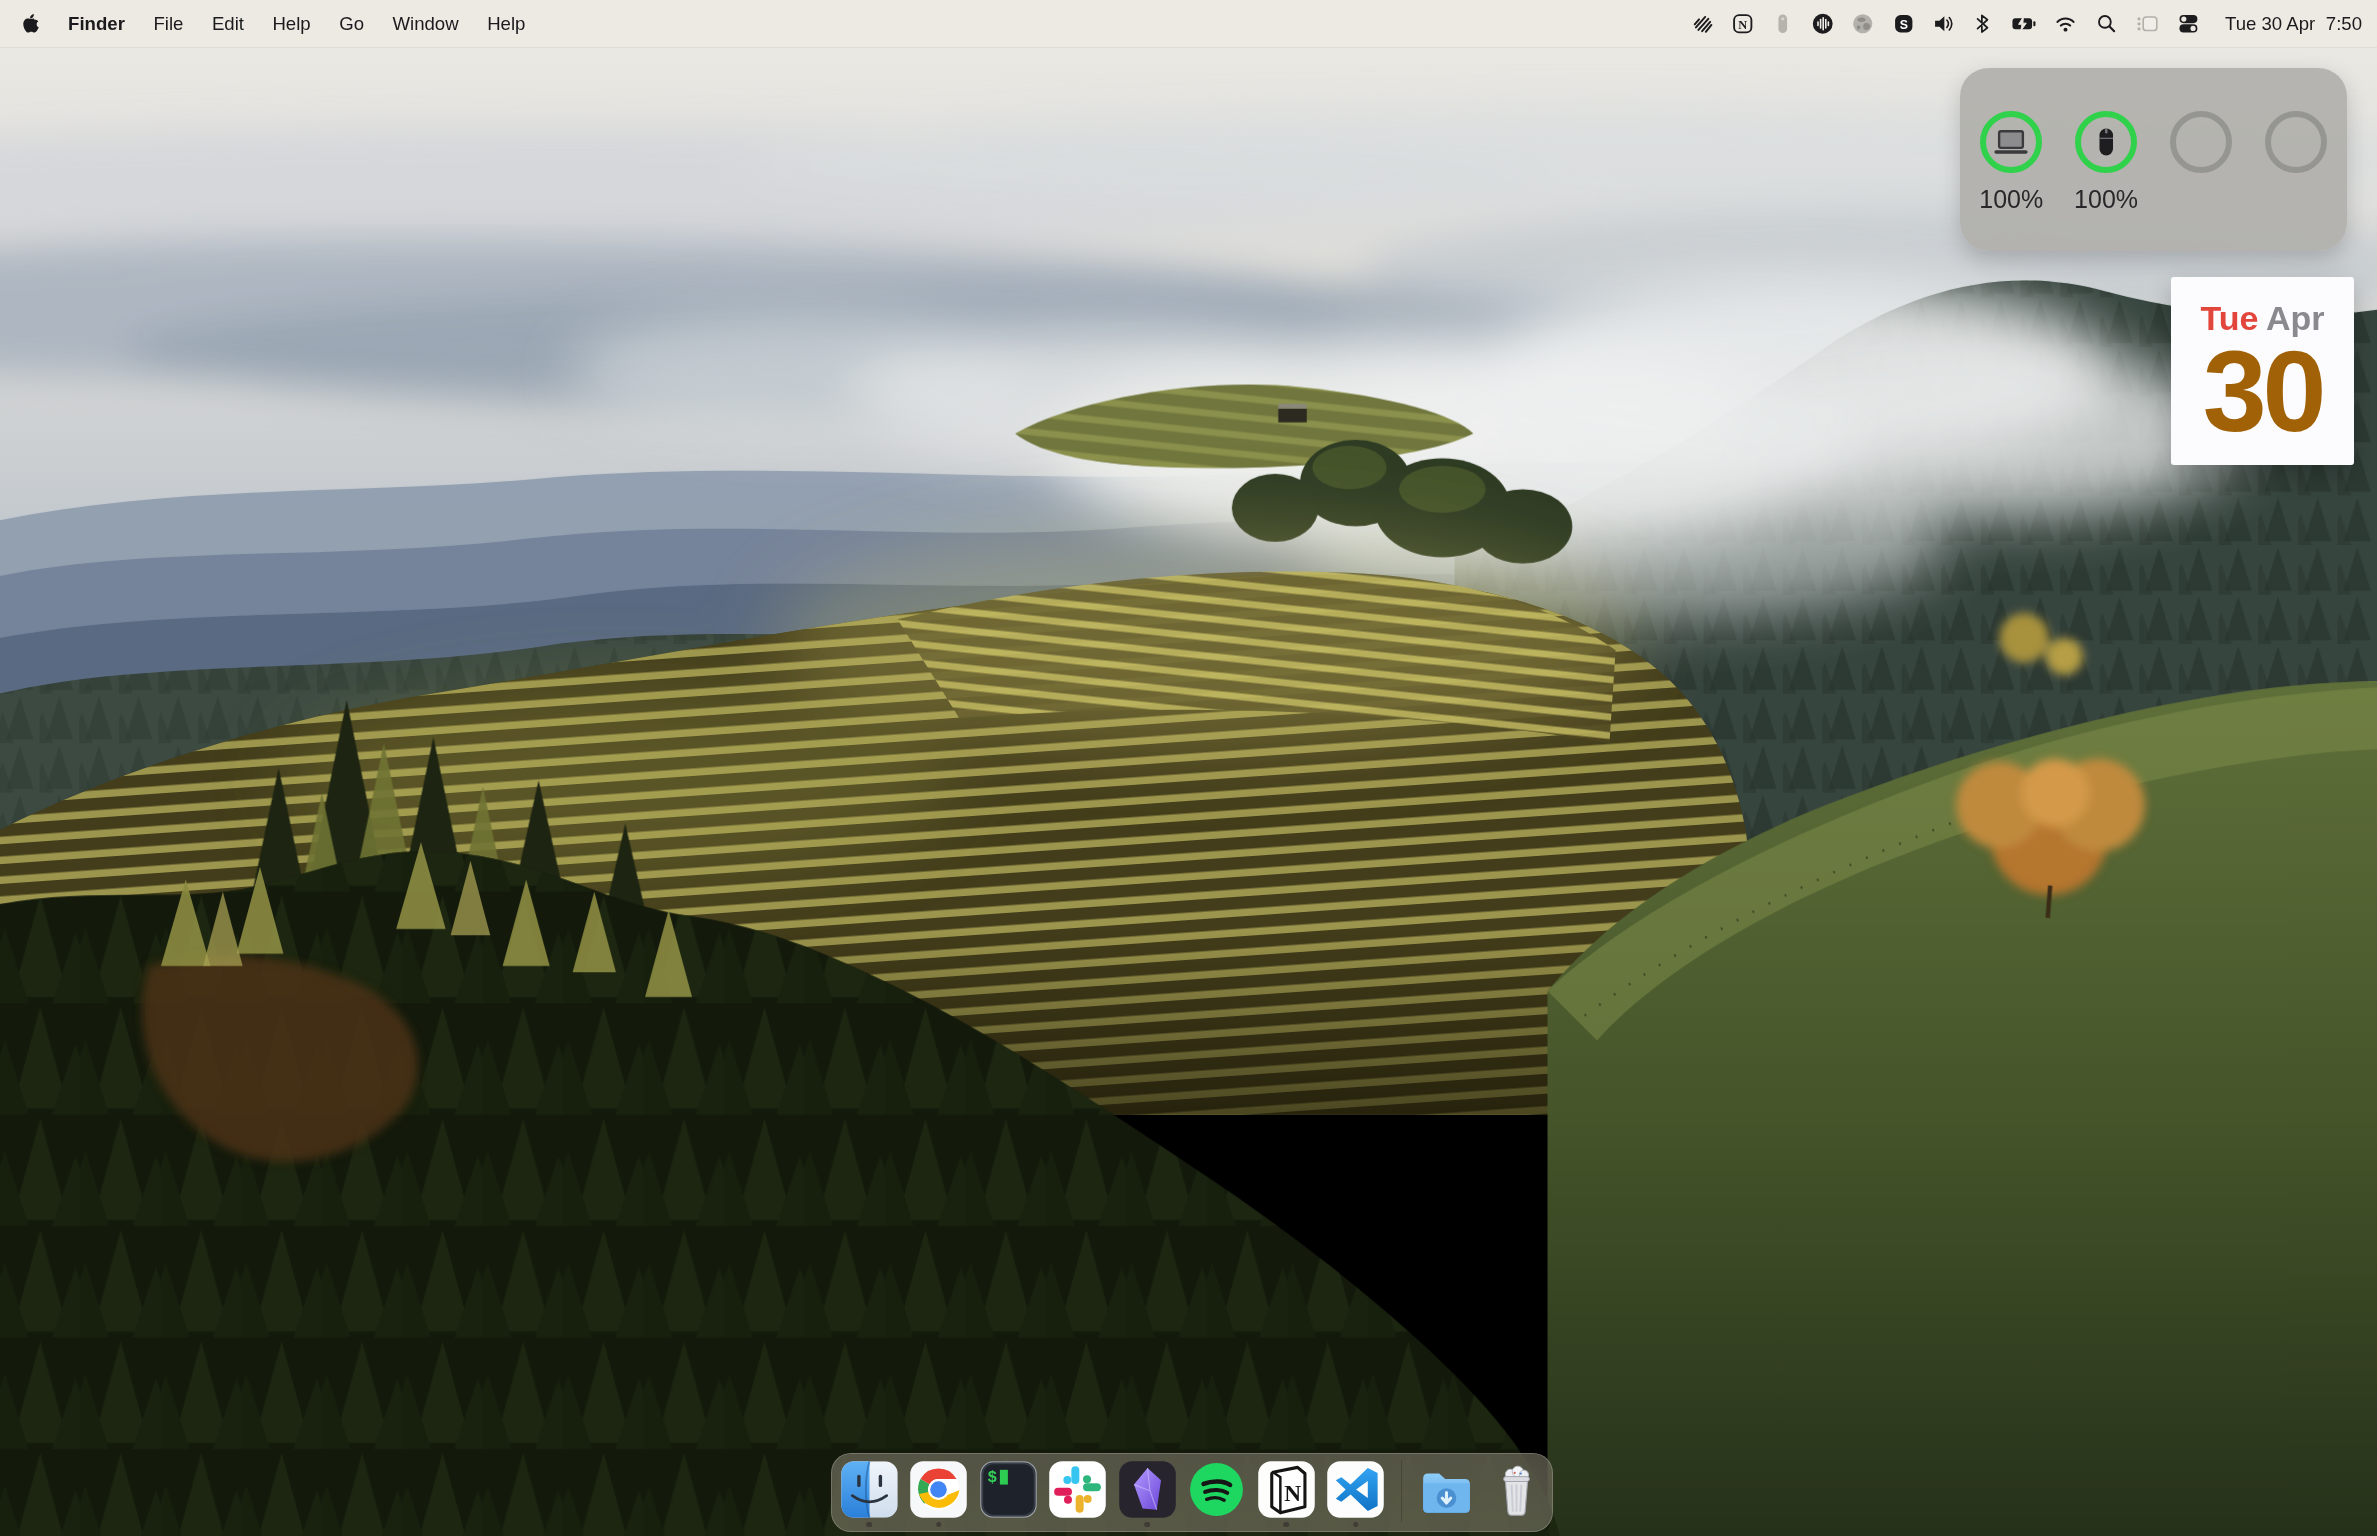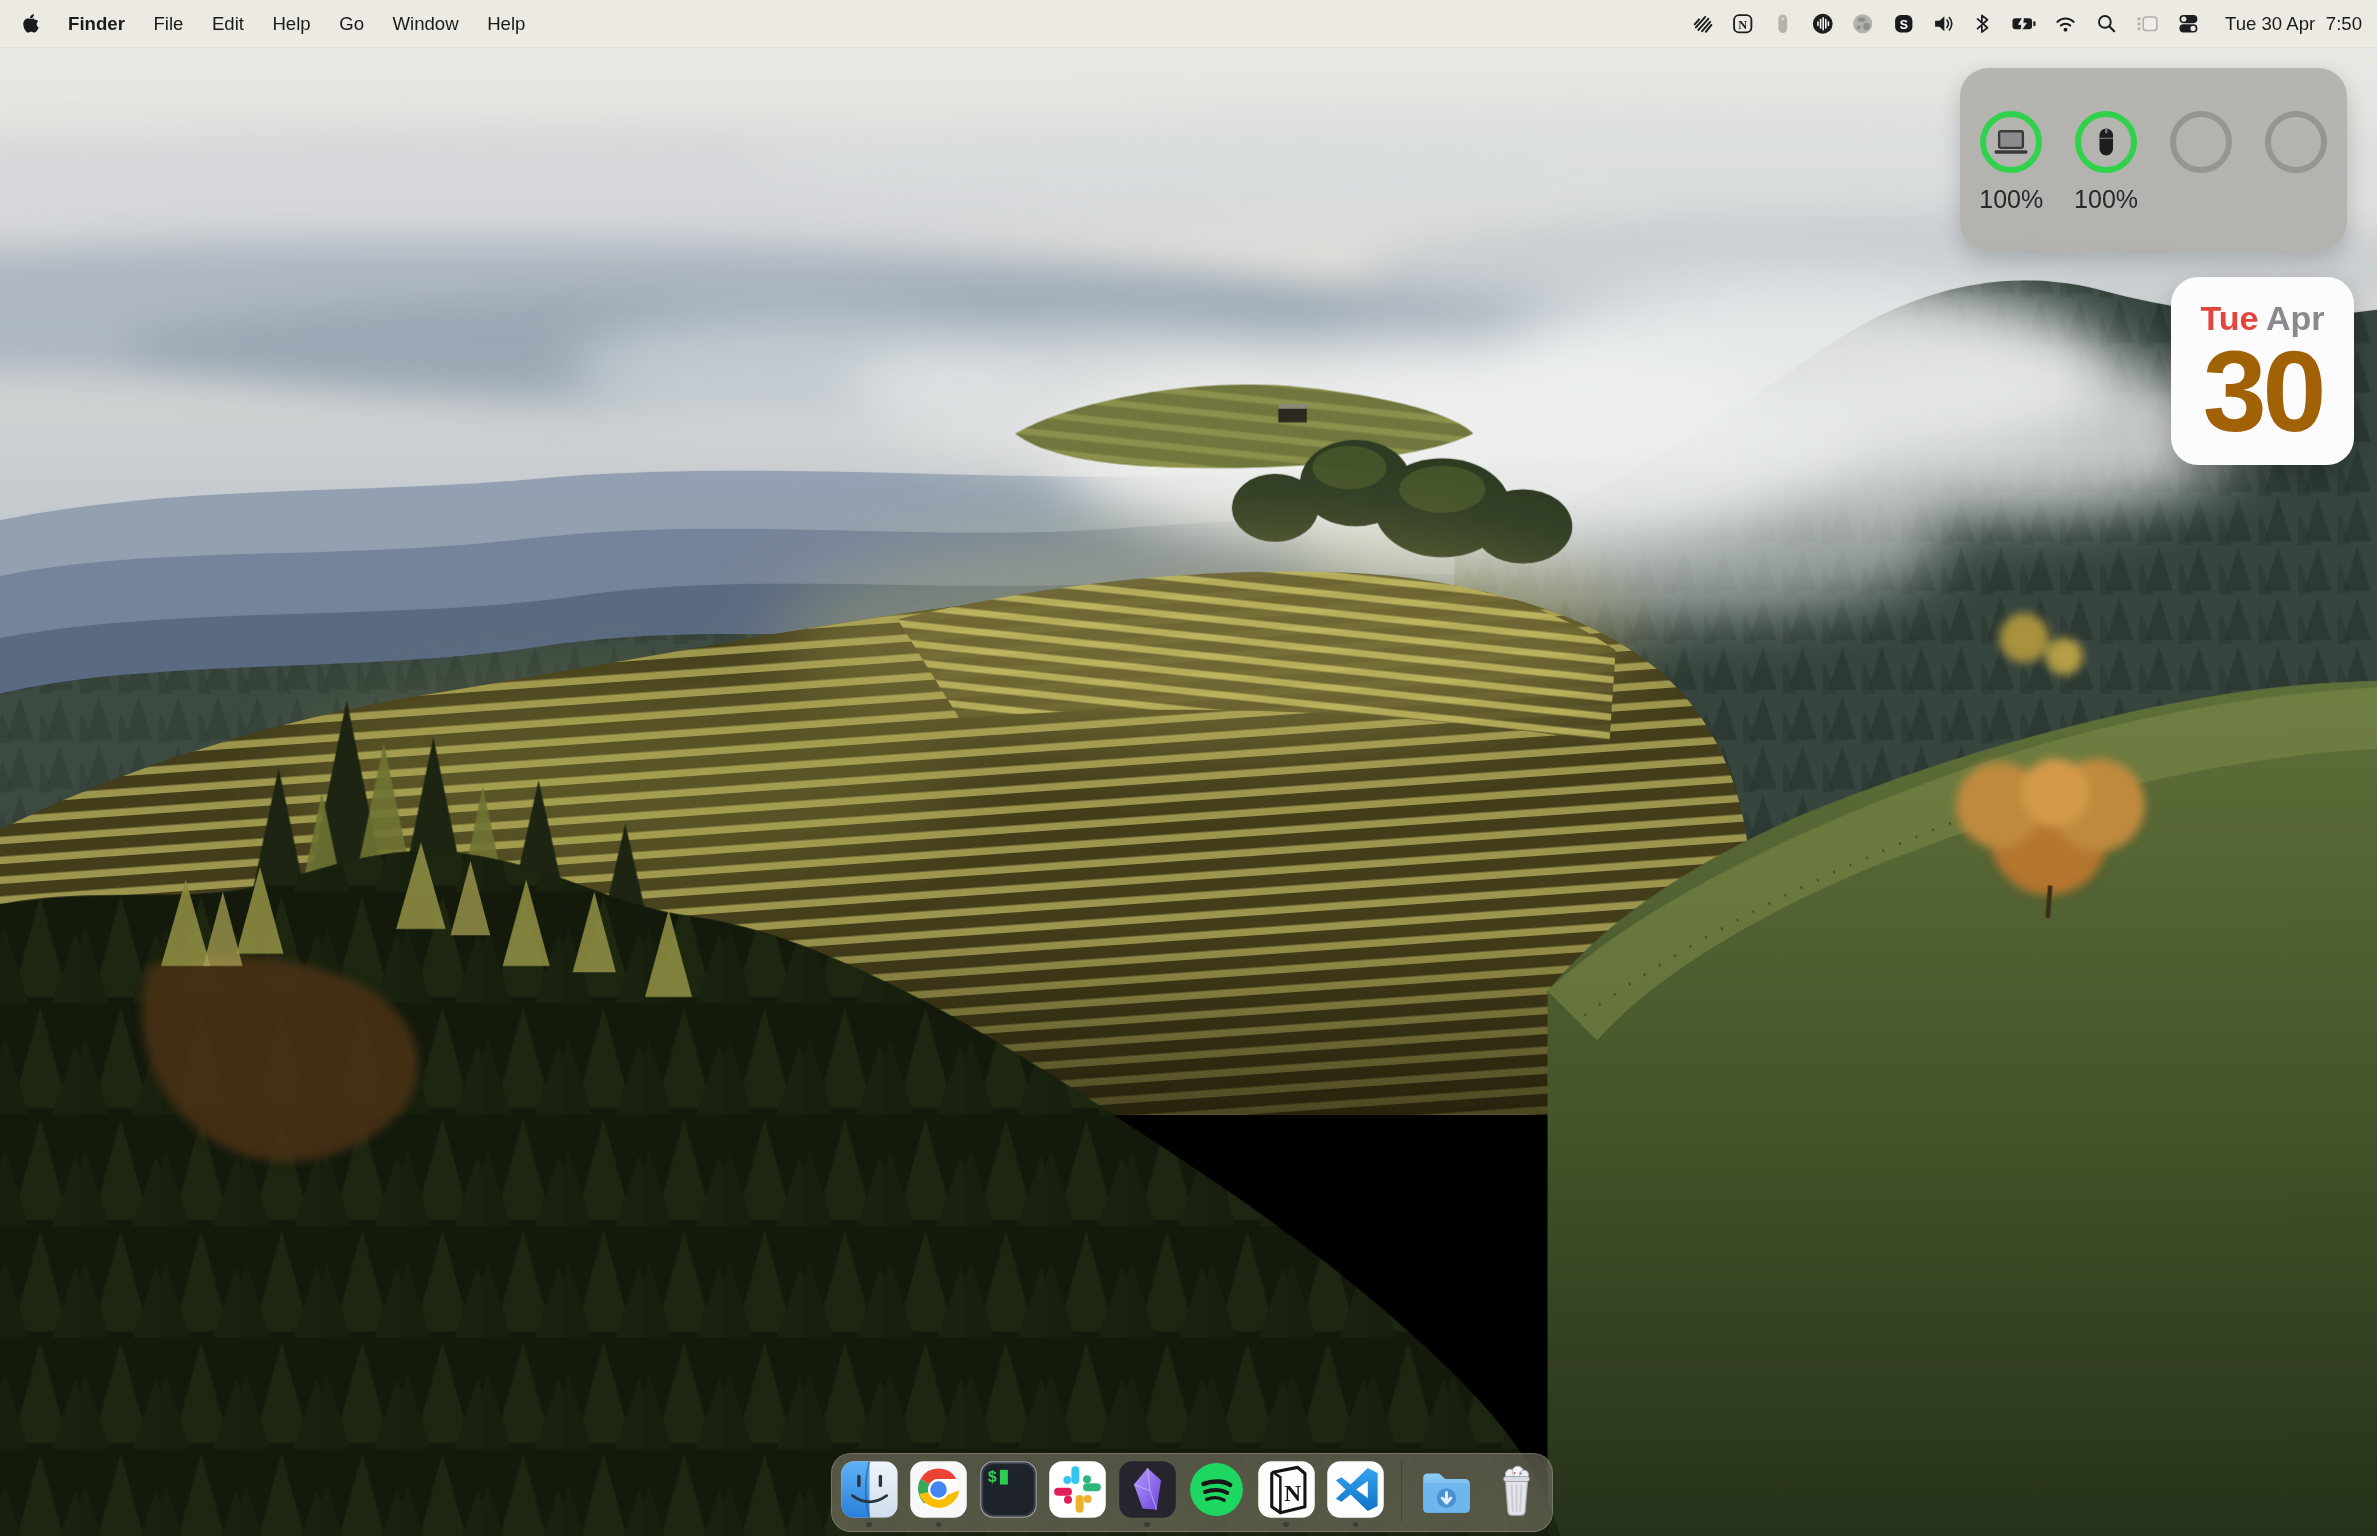--- a/index.html
+++ b/index.html
@@ -27,21 +27,21 @@
     justify-content:space-evenly;padding-top:43px;box-sizing:border-box;}
   .bat-col{display:flex;flex-direction:column;align-items:center;width:87px;}
   .ring{width:62px;height:62px;border-radius:50%;box-sizing:border-box;
     display:flex;align-items:center;justify-content:center;}
   .ring.full{border:6.8px solid #30d14b;}
   .ring.empty{border:6.8px solid rgba(100,100,98,0.38);}
   .bat-label{margin-top:12.4px;font-size:25px;color:#28282a;min-height:27px;}
 
   
   .calendar-widget{position:absolute;left:2171px;top:277px;width:183px;height:188px;
-    z-index:10;background:#fcfcfe;border-radius:27px;
+    z-index:10;background:#fcfcfe;border-radius:3px;
     box-shadow:0 10px 25px rgba(0,0,0,0.22);text-align:center;box-sizing:border-box;}
   .cal-head{margin-top:22px;font-size:34px;font-weight:bold;letter-spacing:0;}
   .cal-weekday{color:#e2453b;}
   .cal-month{color:#8a8a8e;margin-left:7.4px;}
   .cal-day{font-size:115px;font-weight:bold;color:#a16207;line-height:0.92;
     letter-spacing:-4.3px;margin-top:1.2px;}
 
   
   .dock{position:absolute;left:831px;top:1453px;width:722px;height:79px;z-index:20;
     background:rgba(164,156,140,0.45);backdrop-filter:blur(18.6px) saturate(1.2);

